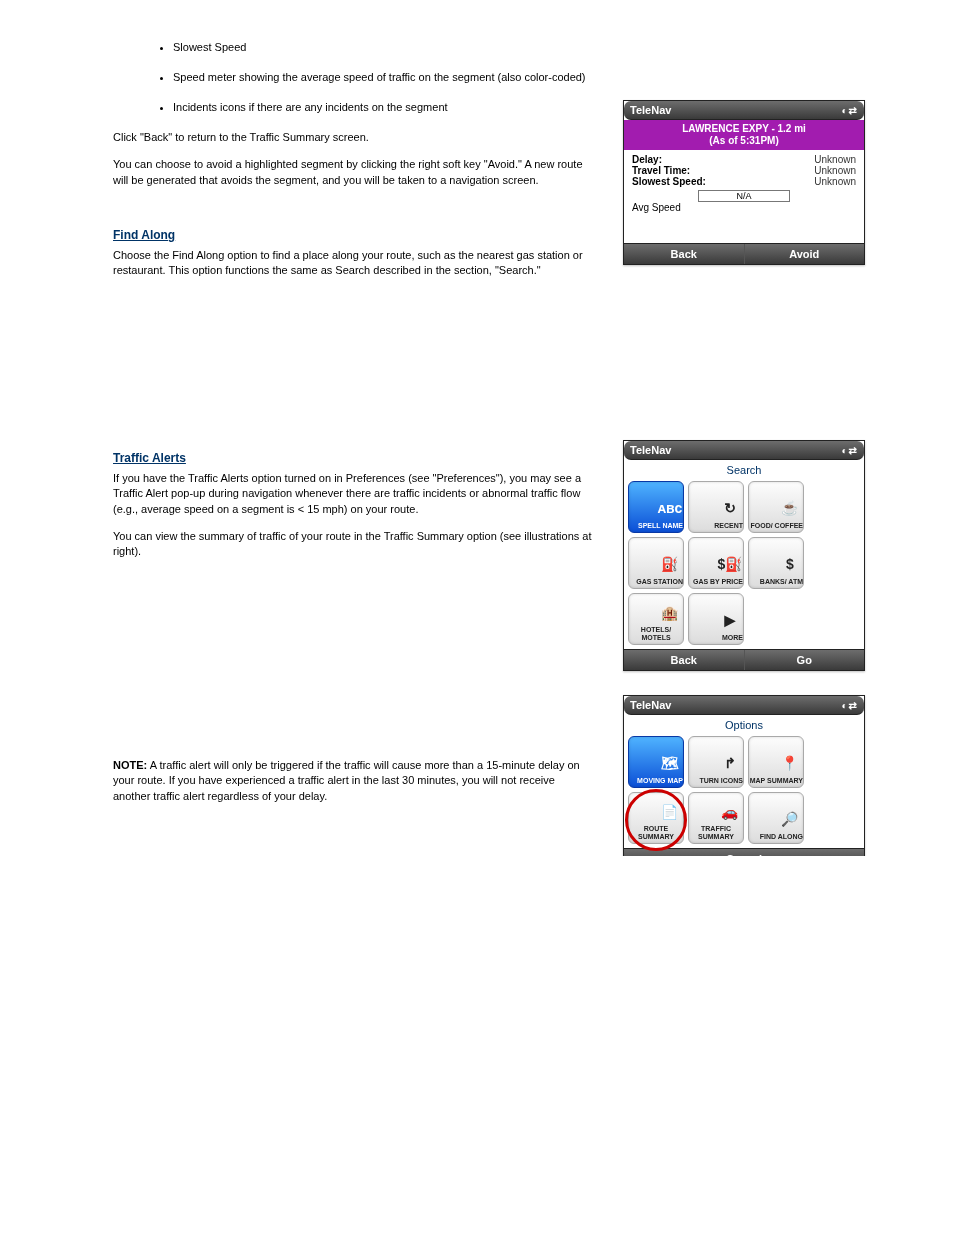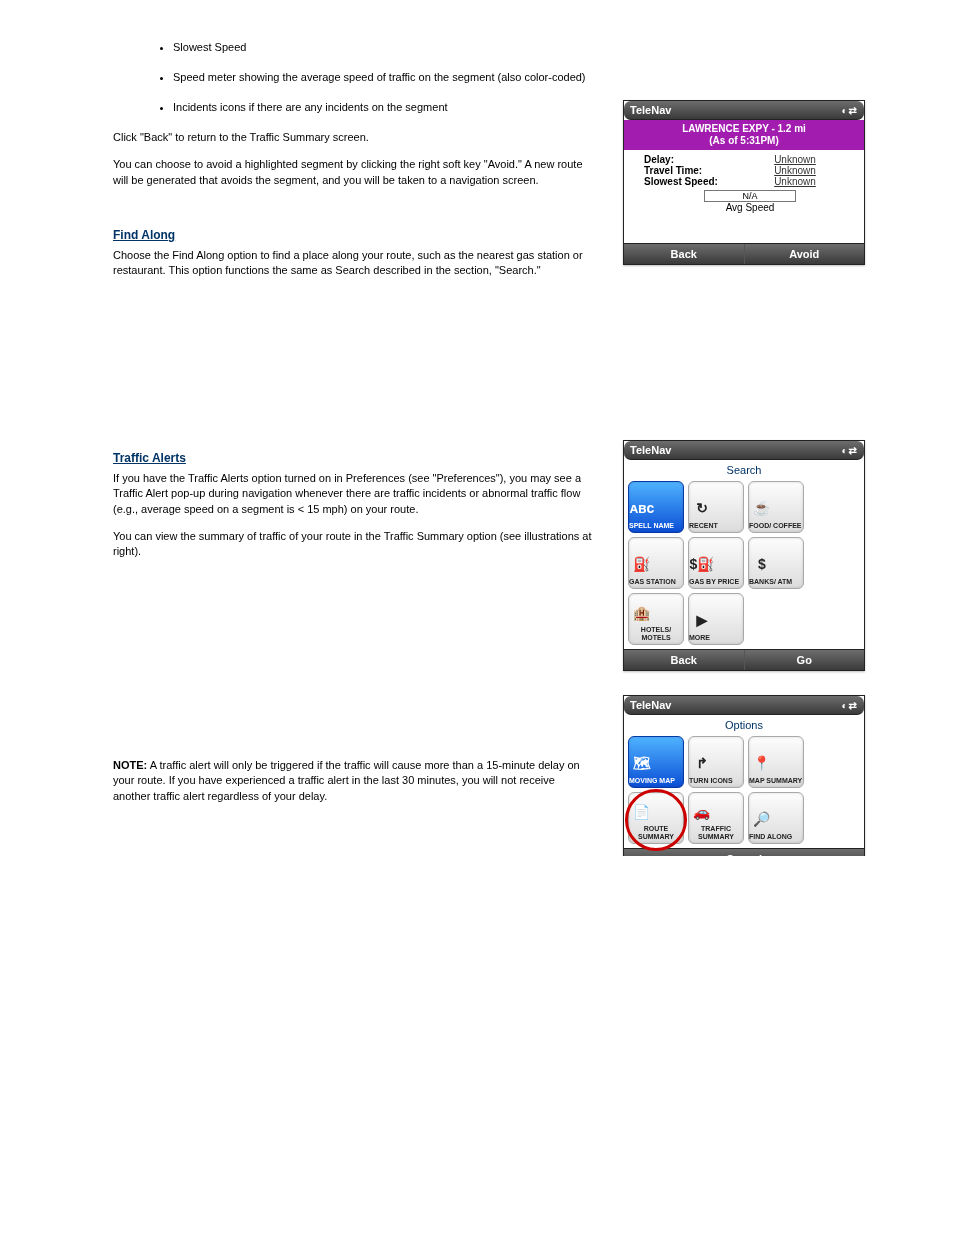--- a/index.html
+++ b/index.html
@@ -51,35 +51,35 @@
     border-top: 1px solid #222;
   }
   .phone .softbar .skey { flex:1; text-align:center; padding: 4px 0; border-right:1px solid #555; }
   .phone .softbar .skey:last-child { border-right:none; }
 
   
   .ph1 .bluehdr {
     background: #a21caf;
     color:#fff; font-weight:bold; font-size:10px; text-align:center; padding:3px 2px; line-height:1.2;
   }
-  .ph1 .body1 { padding: 4px 8px 30px 20px; font-size:10px; }
+  .ph1 .body1 { padding: 4px 8px 30px 8px; font-size:10px; }
   .ph1 .row { display:flex; }
   .ph1 .lbl { width:90px; font-weight:bold; }
-  .ph1 .val { flex:1; text-align:center; color:#333;text-decoration:underline; }
+  .ph1 .val { flex:1; text-align:right; color:#333; }
   .ph1 .meter { border:1px solid #777; width:90px; margin:3px auto 0; font-size:9px; text-align:center; }
-  .ph1 .avg { text-align:center; font-size:10px; }
+  .ph1 .avg { font-size:10px; }
 
   
   .gridhdr { color:#003366; font-weight:normal; text-align:center; font-size:11px; padding:4px 0; }
   .icon-grid { display:flex; flex-wrap:wrap; padding:1px 4px 4px 4px; gap:4px; }
   .tile {
     width:54px; height:50px;
     border:1px solid #a9a9a9; border-radius:6px;
     background: linear-gradient(#fdfdfd,#dcdcdc);
-    display:flex; flex-direction:column; align-items:flex-start; justify-content:flex-end;
+    display:flex; flex-direction:column; align-items:flex-end; justify-content:flex-end;
     font-size:7px; font-weight:bold; text-align:center; line-height:1.05;
     color:#222; box-shadow: inset 0 0 3px rgba(0,0,0,.15);
   }
   .tile.sel { background: linear-gradient(#4fb3ff,#0b4fd6); color:#fff; border-color:#0838a5; }
   .tile .ic { width:26px; height:22px; margin-bottom:2px; display:flex; align-items:center; justify-content:center; font-size:14px; }
   .tile .lab { padding-bottom:3px; }
   .ph3 .tile { width:54px; }
   .ring { position:absolute; width:56px; height:56px; border:3px solid #cc0000; border-radius:50%; pointer-events:none; }
 
   

